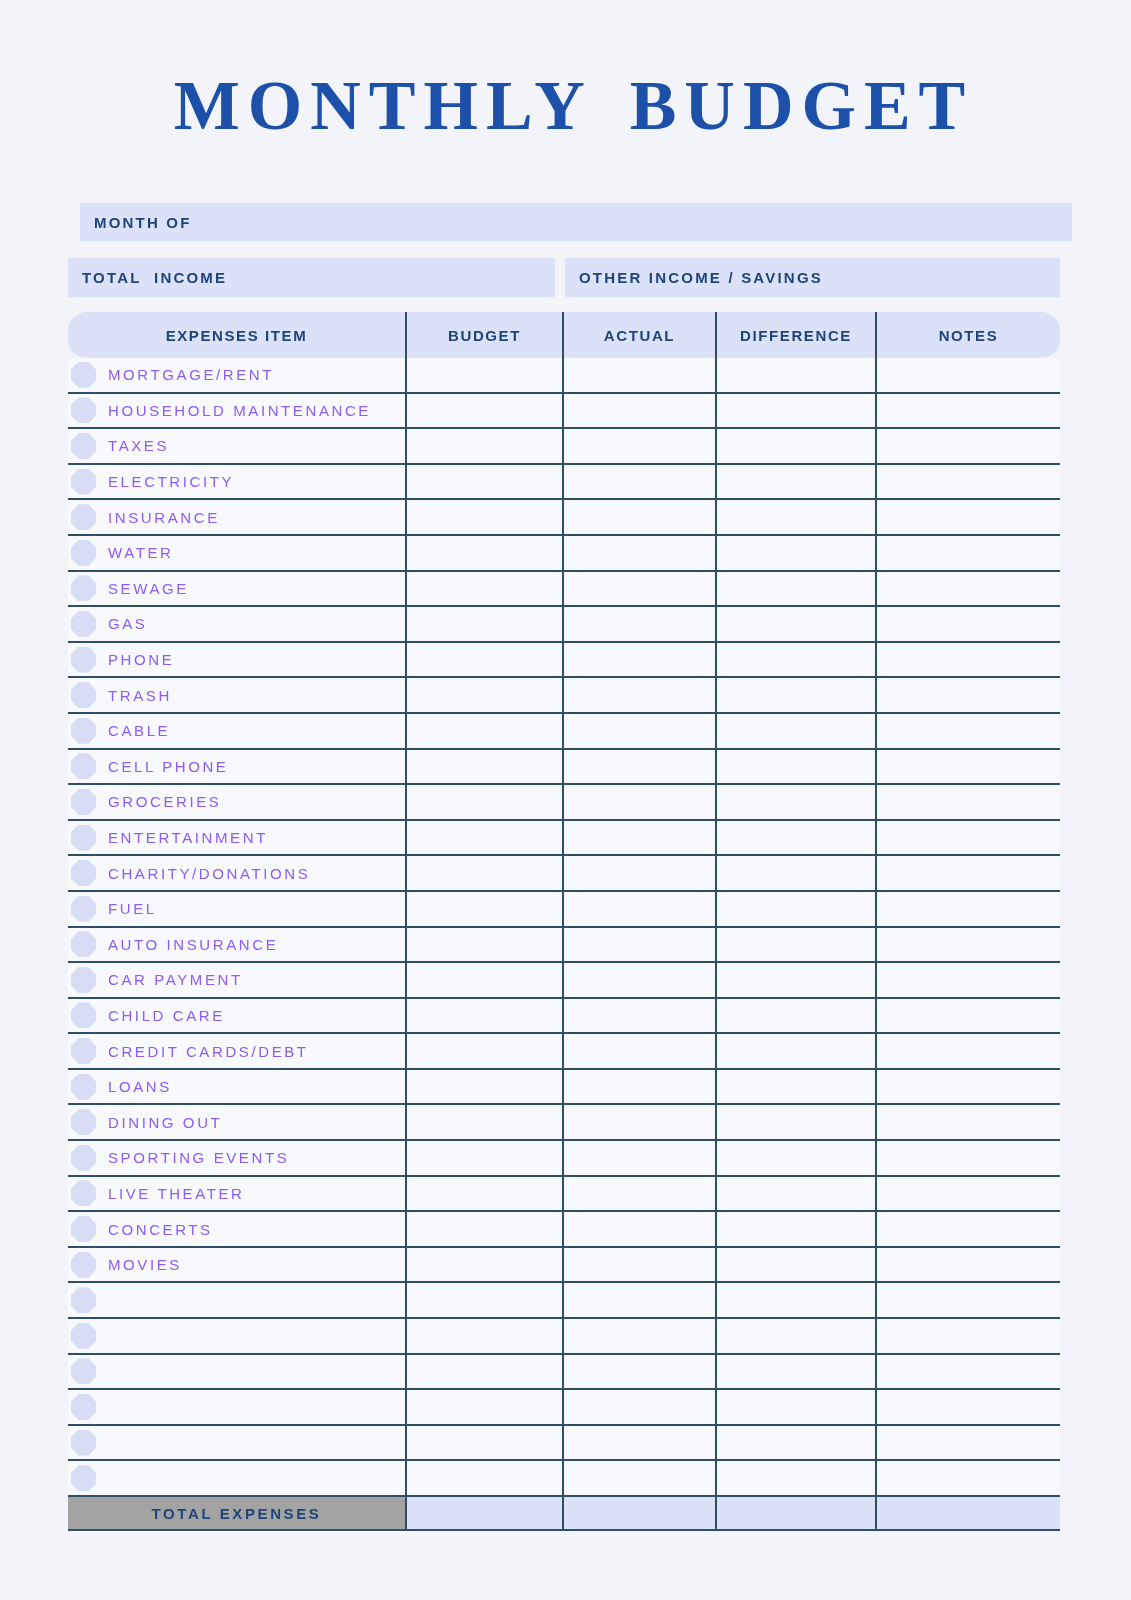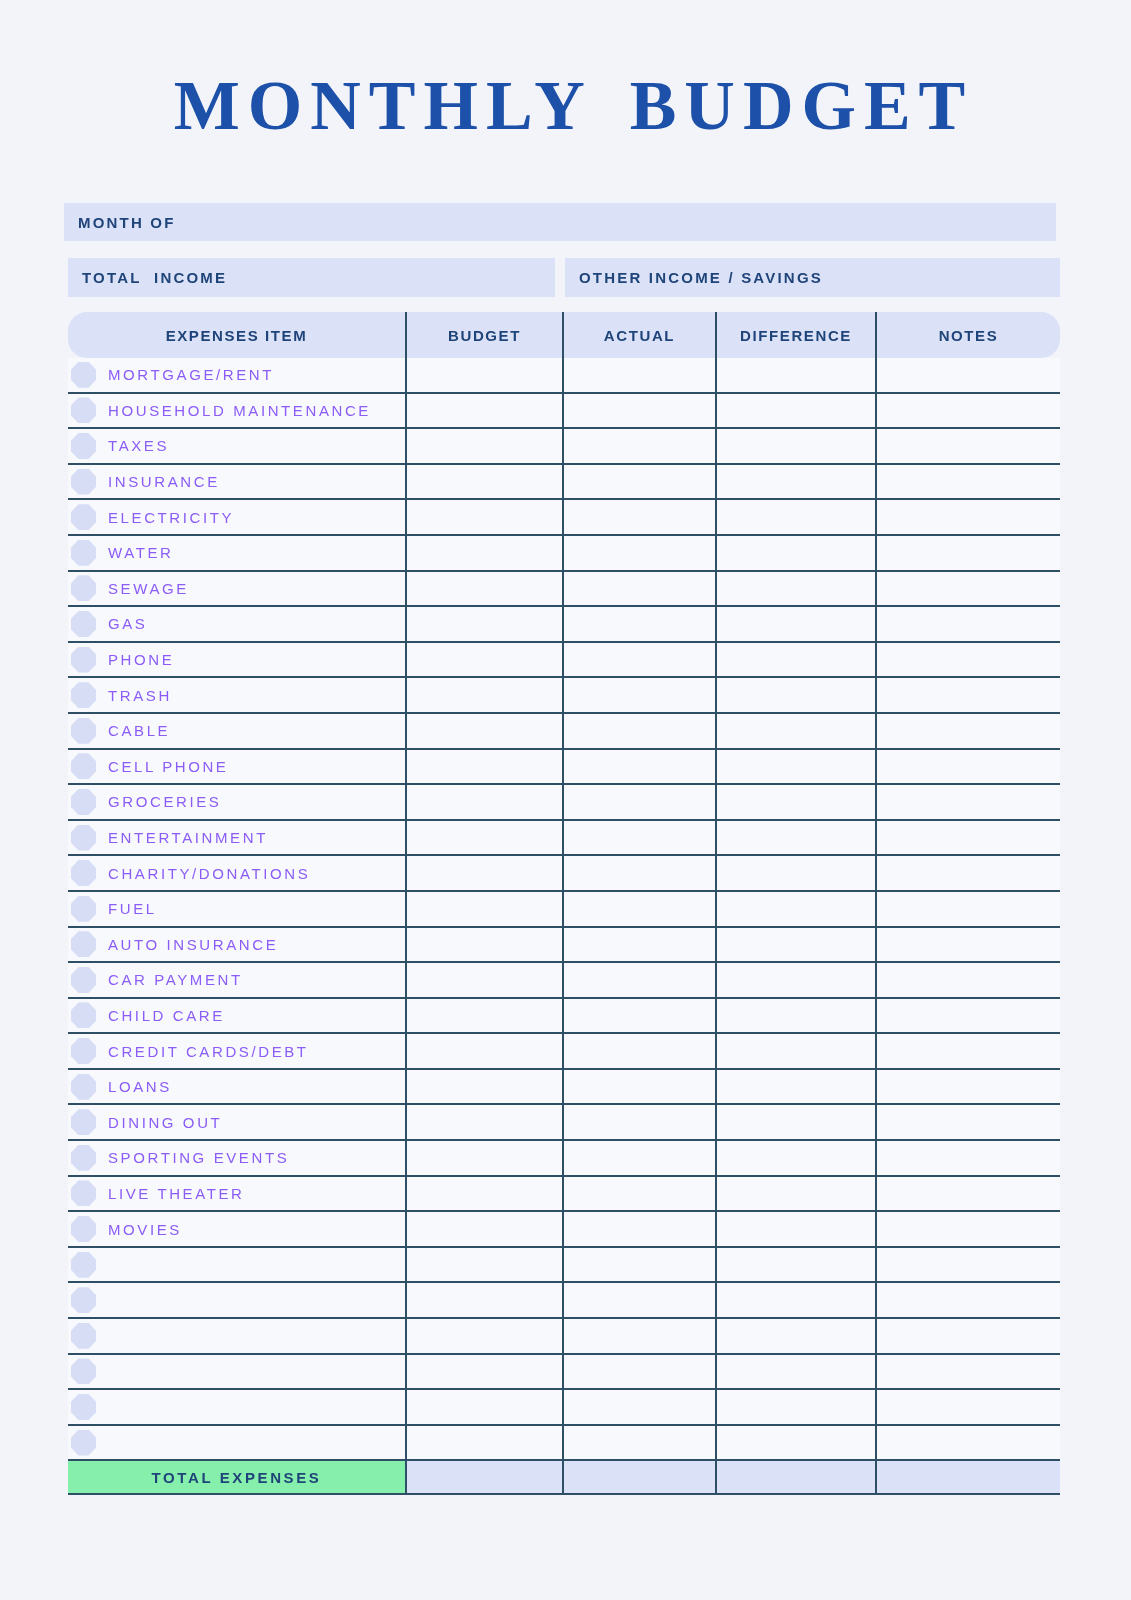--- a/index.html
+++ b/index.html
@@ -26,21 +26,21 @@
   
   .bar{
     position:absolute;
     background:#dbe1f6;
     display:flex;align-items:center;
     padding-left:14px;box-sizing:border-box;
     font-size:15px;font-weight:bold;letter-spacing:2.2px;
     color:#1f4479;
     white-space:pre;
   }
-  .bar-month{left:64px;top:203px;width:992px;height:38px;}
+  .bar-month{left:80px;top:203px;width:992px;height:38px;}
   .bar-income{left:68px;top:258px;width:487px;height:39px;}
   .bar-other{left:565px;top:258px;width:495px;height:39px;}
 
   
   .table{
     position:absolute;left:68px;top:312px;width:992px;
     box-sizing:border-box;
   }
   .trow{
     display:grid;
@@ -74,21 +74,21 @@
     background:#d7ddf4;
     clip-path:polygon(30% 0,70% 0,100% 30%,100% 70%,70% 100%,30% 100%,0 70%,0 30%);
     margin-right:12px;
   }
   .row-label{
     font-size:15px;letter-spacing:2.6px;color:#8b5cf6;
     white-space:nowrap;
   }
   .total-row{
     height:34px;
-    background:#86efac;
+    background:#a3a3a3;
     border-bottom:2px solid #2f4f66;
   }
   .total-label-cell{
     display:flex;align-items:center;justify-content:center;
     font-size:15px;font-weight:bold;letter-spacing:2.6px;
     color:#1f4479;
   }
   .total-fill{background:#dbe1f6;}
 </style>
 </head>
@@ -146,40 +146,40 @@
             <span class="row-label">TAXES</span>
           </div>
           <div class="cell vline"></div>
           <div class="cell vline"></div>
           <div class="cell vline"></div>
           <div class="cell vline"></div>
         </div>
         <div class="trow body-row">
           <div class="cell item-cell">
             <span class="octagon"></span>
+            <span class="row-label">ELECTRICITY</span>
+          </div>
+          <div class="cell vline"></div>
+          <div class="cell vline"></div>
+          <div class="cell vline"></div>
+          <div class="cell vline"></div>
+        </div>
+        <div class="trow body-row">
+          <div class="cell item-cell">
+            <span class="octagon"></span>
             <span class="row-label">INSURANCE</span>
           </div>
           <div class="cell vline"></div>
           <div class="cell vline"></div>
           <div class="cell vline"></div>
           <div class="cell vline"></div>
         </div>
         <div class="trow body-row">
           <div class="cell item-cell">
             <span class="octagon"></span>
-            <span class="row-label">ELECTRICITY</span>
-          </div>
-          <div class="cell vline"></div>
-          <div class="cell vline"></div>
-          <div class="cell vline"></div>
-          <div class="cell vline"></div>
-        </div>
-        <div class="trow body-row">
-          <div class="cell item-cell">
-            <span class="octagon"></span>
             <span class="row-label">WATER</span>
           </div>
           <div class="cell vline"></div>
           <div class="cell vline"></div>
           <div class="cell vline"></div>
           <div class="cell vline"></div>
         </div>
         <div class="trow body-row">
           <div class="cell item-cell">
             <span class="octagon"></span>
@@ -347,20 +347,30 @@
           </div>
           <div class="cell vline"></div>
           <div class="cell vline"></div>
           <div class="cell vline"></div>
           <div class="cell vline"></div>
         </div>
         <div class="trow body-row">
           <div class="cell item-cell">
             <span class="octagon"></span>
             <span class="row-label">LIVE THEATER</span>
+          </div>
+          <div class="cell vline"></div>
+          <div class="cell vline"></div>
+          <div class="cell vline"></div>
+          <div class="cell vline"></div>
+        </div>
+        <div class="trow body-row">
+          <div class="cell item-cell">
+            <span class="octagon"></span>
+            <span class="row-label">CONCERTS</span>
           </div>
           <div class="cell vline"></div>
           <div class="cell vline"></div>
           <div class="cell vline"></div>
           <div class="cell vline"></div>
         </div>
         <div class="trow body-row">
           <div class="cell item-cell">
             <span class="octagon"></span>
             <span class="row-label">MOVIES</span>

